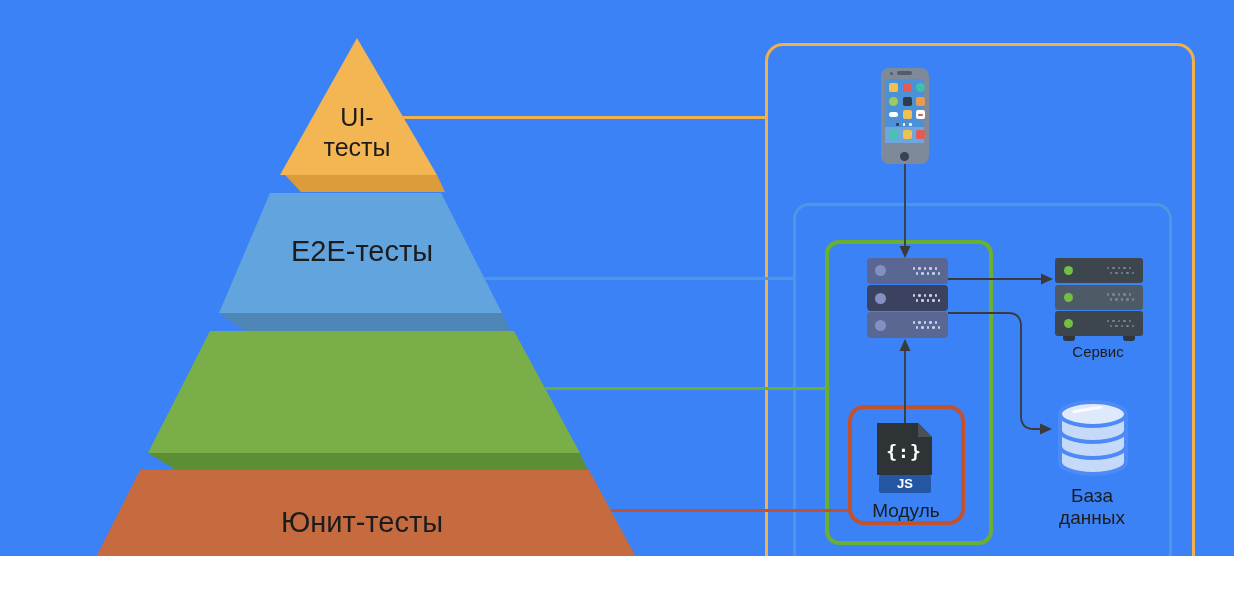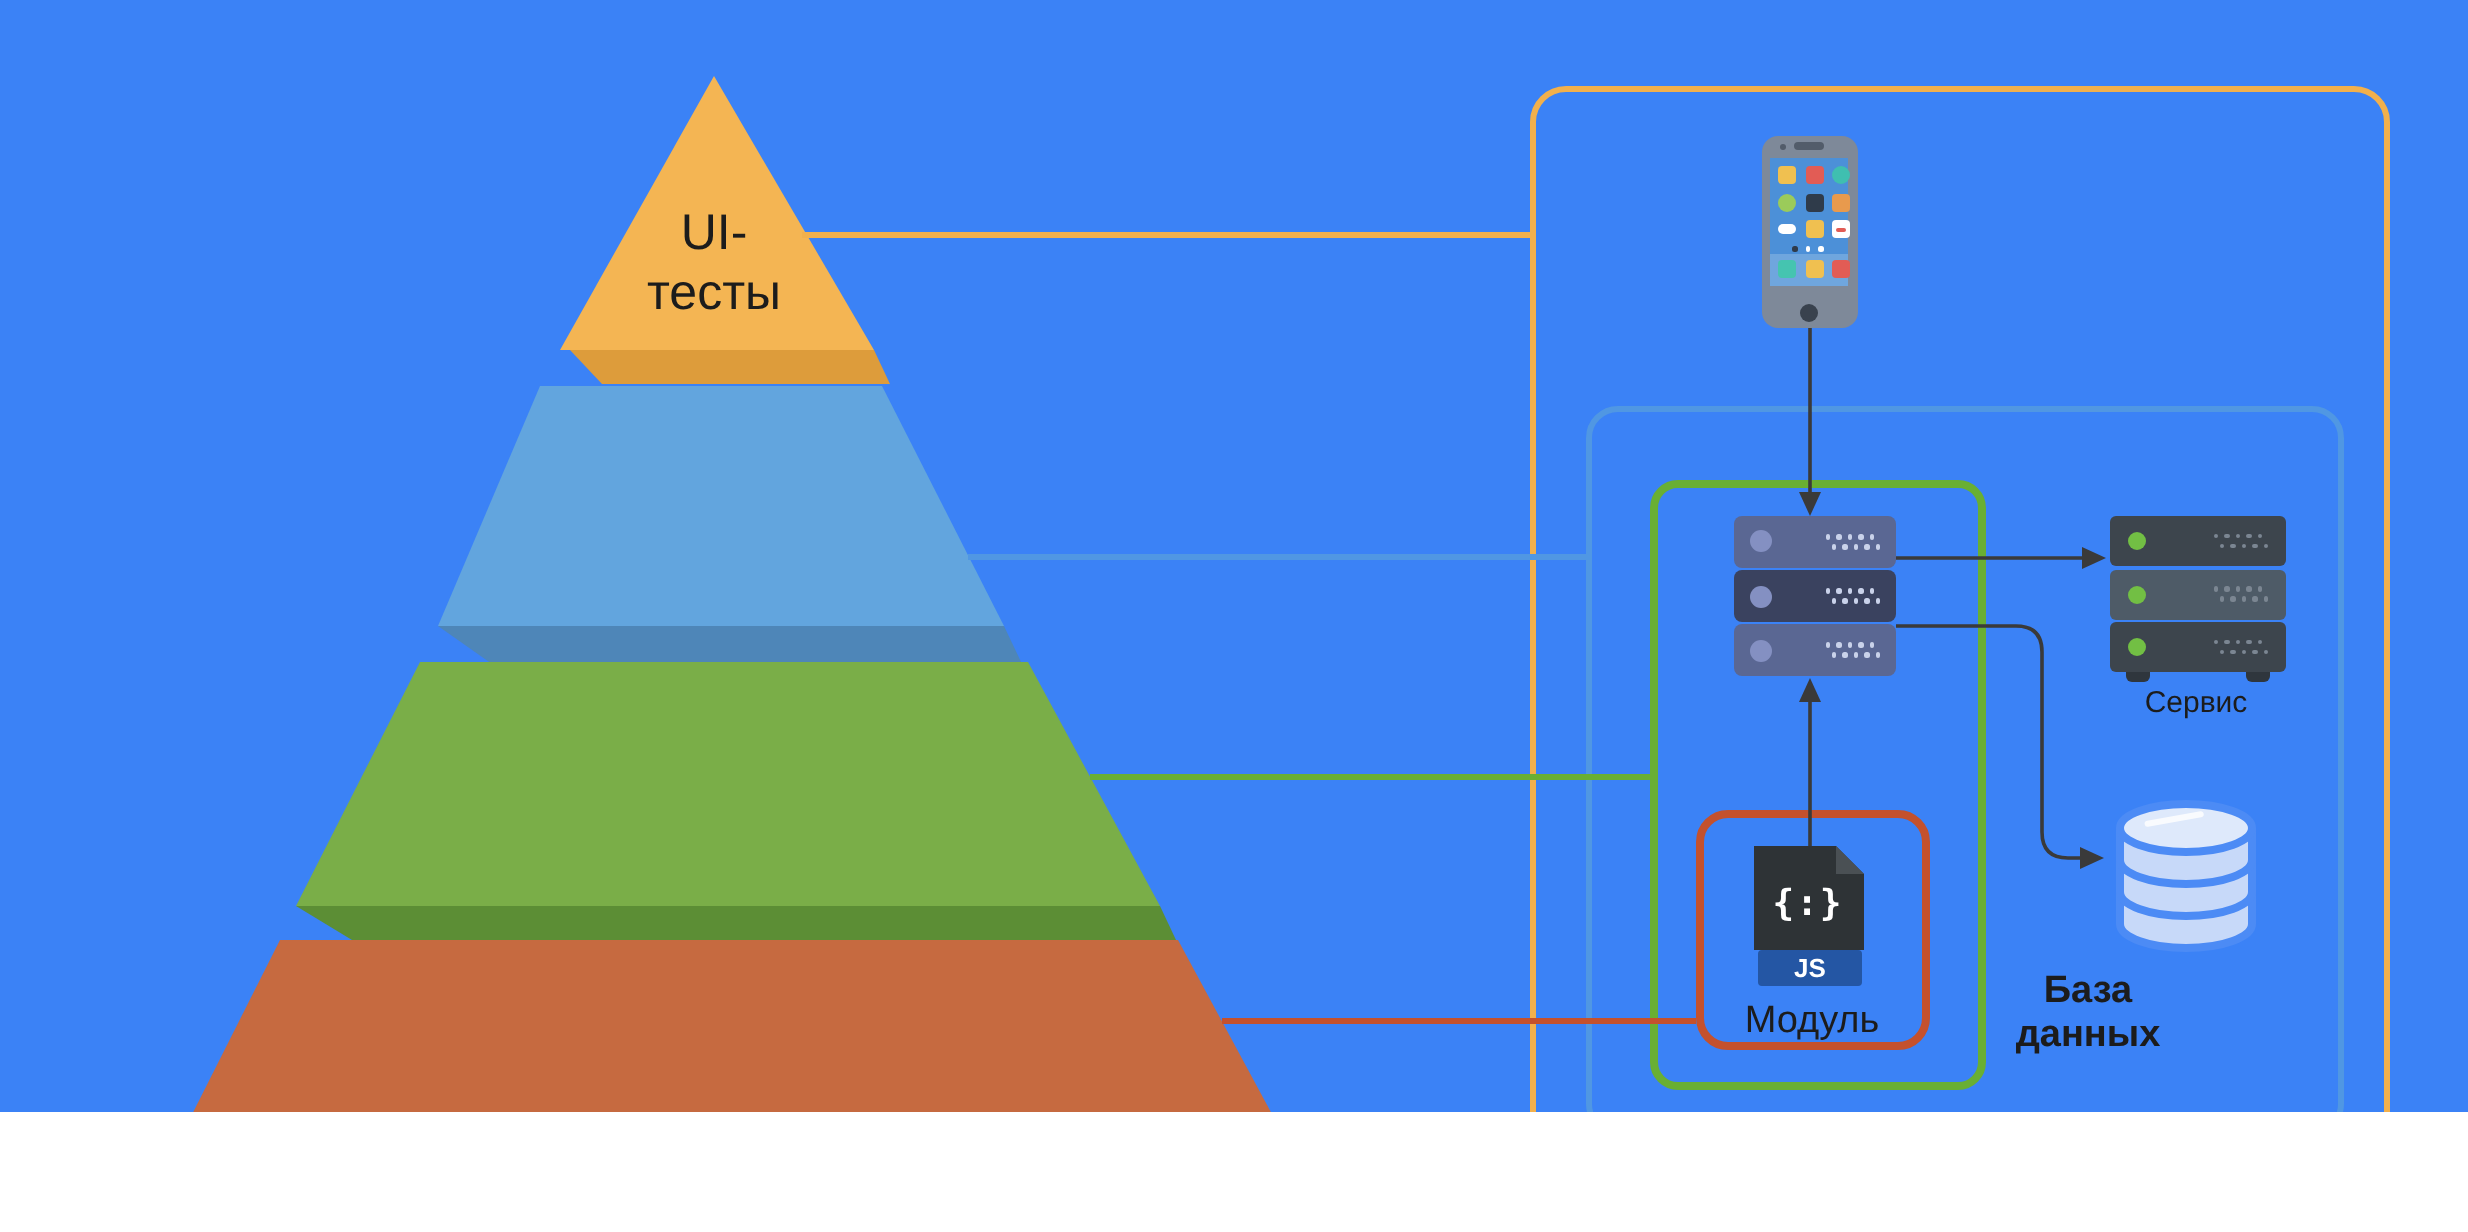--- a/index.html
+++ b/index.html
@@ -97,39 +97,41 @@
           clip-path:polygon(0 0,14px 14px,0 14px);}
   .jssym{left:904px;top:452px;font-size:18px;font-weight:bold;color:#ffffff;z-index:6;
          font-family:"DejaVu Sans Mono",monospace;letter-spacing:1px;}
   .jsband{left:879px;top:475px;width:52px;height:18px;background:#2456A4;border-radius:2px;z-index:6;}
   .jstxt{left:905px;top:484px;font-size:13px;font-weight:bold;color:#ffffff;z-index:7;}
   .t-module{left:906px;top:511px;font-size:19px;}
 
   
   .dbwrap{left:1056px;top:400px;z-index:4;}
   .t-service{left:1098px;top:352px;font-size:15px;}
-  .t-db{left:1044px;top:507px;font-size:19px;line-height:1.15;font-weight:bold;}
+  .t-db{left:1092px;top:507px;font-size:19px;line-height:1.15;}
 
   .arrows{position:absolute;left:0;top:0;width:1234px;height:616px;z-index:3;pointer-events:none;}
 </style>
 </head>
 <body>
 
 <div class="canvas">
 
   <div class="pyr p-ui"></div>
   <div class="pyr p-ui-sh"></div>
   <div class="pyr p-e2e"></div>
   <div class="pyr p-e2e-sh"></div>
   <div class="pyr p-int"></div>
   <div class="pyr p-int-sh"></div>
   <div class="pyr p-unit"></div>
 
   <div class="lbl multiline t-ui">UI-
 тесты</div>
+  <div class="lbl t-e2e">E2E-тесты</div>
+  <div class="lbl t-unit">Юнит-тесты</div>
 
   <div class="cline l-ui"></div>
   <div class="cline l-e2e"></div>
   <div class="cline l-int"></div>
   <div class="cline l-unit"></div>
 
   <div class="nbox b-ui"></div>
   <div class="nbox b-e2e"></div>
   <div class="nbox b-int"></div>
   <div class="nbox b-unit"></div>

